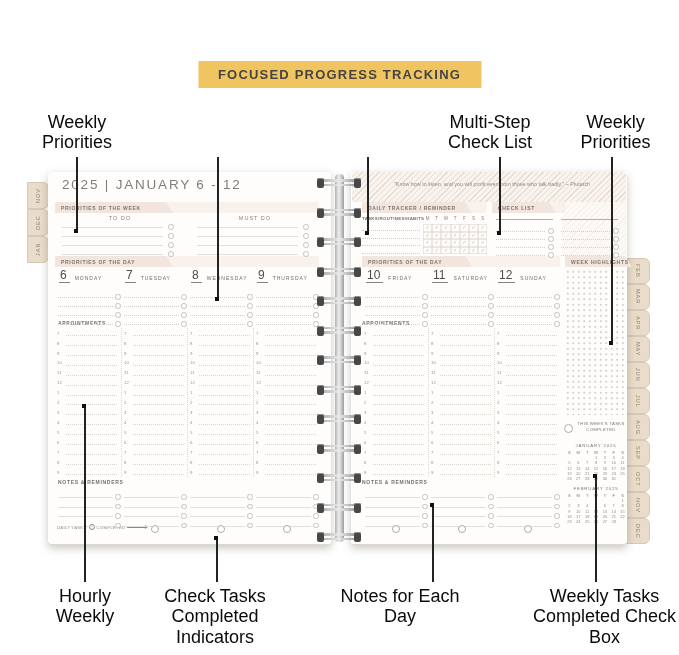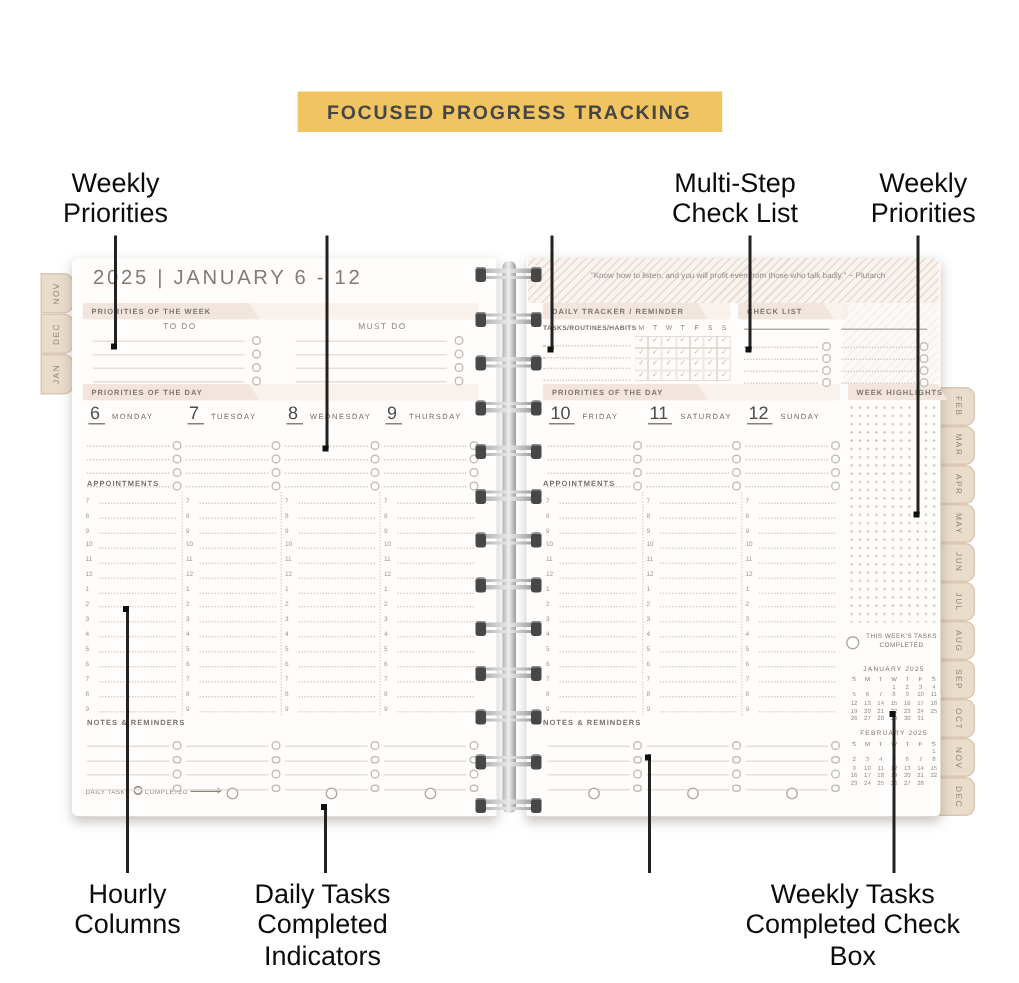--- a/index.html
+++ b/index.html
@@ -79,23 +79,24 @@
 <body>
 
 <div id="stage">
 
   <div class="badge">FOCUSED PROGRESS TRACKING</div>
 
   <div class="co-label" style="left:17px;top:112px;width:120px">Weekly Priorities</div>
   <div class="co-label" style="left:430px;top:112px;width:120px">Multi-Step Check List</div>
   <div class="co-label" style="left:553px;top:112px;width:125px">Weekly Priorities</div>
 
-  <div class="co-label" style="left:30px;top:586px;width:110px">Hourly Columns</div>
-  <div class="co-label" style="left:150px;top:586px;width:130px">Daily Tasks Completed Indicators</div>
-  <div class="co-label" style="left:496px;top:586px;width:145px">Weekly Tasks Completed Check Box</div>
+  <div class="co-label" style="left:30px;top:586px;width:110px">Hourly Weekly</div>
+  <div class="co-label" style="left:150px;top:586px;width:130px">Check Tasks Completed Indicators</div>
+  <div class="co-label" style="left:340px;top:586px;width:120px">Notes for Each Day</div>
+  <div class="co-label" style="left:532px;top:586px;width:145px">Weekly Tasks Completed Check Box</div>
 
   <div class="cline" style="left:76px;top:157px;height:74px"></div>
   <div class="cdot" style="left:74px;top:229px"></div>
   <div class="cline" style="left:217px;top:157px;height:142px"></div>
   <div class="cdot" style="left:215px;top:297px"></div>
   <div class="cline" style="left:367px;top:157px;height:76px"></div>
   <div class="cdot" style="left:365px;top:231px"></div>
   <div class="cline" style="left:499px;top:157px;height:76px"></div>
   <div class="cdot" style="left:497px;top:231px"></div>
   <div class="cline" style="left:611px;top:157px;height:186px"></div>

